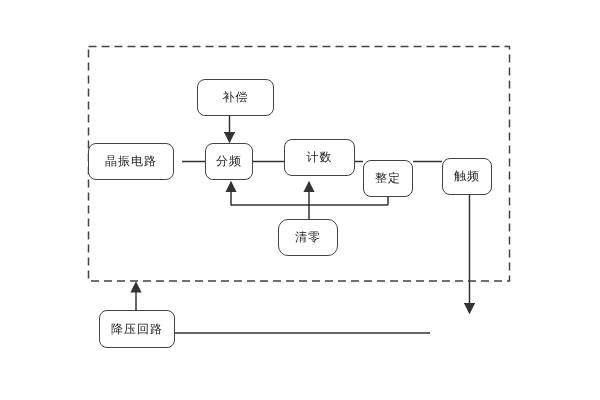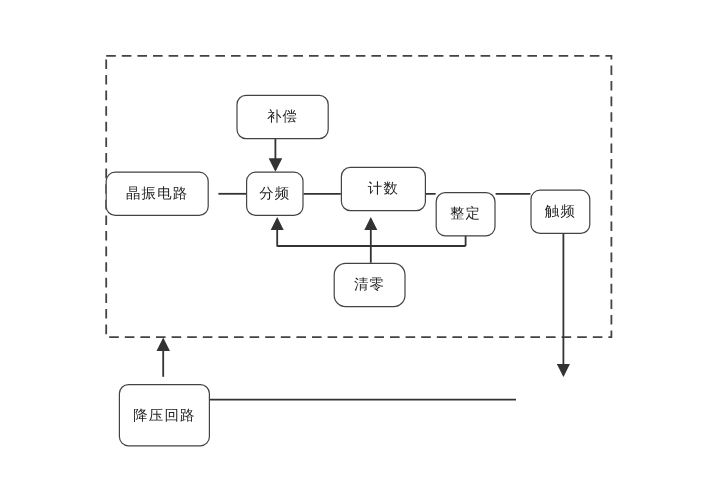--- a/index.html
+++ b/index.html
@@ -31,21 +31,21 @@
     white-space: nowrap;
   }
   
   .n-compensation       { left:197px; top:79px;  width:77px; height:37px; }
   .n-crystal-oscillator { left:88px; top:143px; width:86px; height:37px; }
   .n-frequency-divider  { left:205px; top:143px; width:48px; height:37px;text-align:right; }
   .n-counter            { left:284px; top:139px; width:71px; height:37px; }
   .n-setting            { left:363px; top:143px; width:50px; height:37px;margin-top:17px; }
   .n-trigger-frequency  { left:442px; top:143px; width:50px; height:37px;margin-top:15px; }
   .n-clear              { left:278px; top:219px; width:60px; height:37px;border-radius:10px; }
-  .n-step-down-circuit  { left:99px;  top:320px; width:76px; height:52px; }
+  .n-step-down-circuit  { left:99px;  top:310px; width:76px; height:38px; }
   .n-drive-output       { left:430px; top:314px; width:75px; height:37px; }
 </style>
 </head>
 <body>
 
 <div class="canvas">
 
   <svg class="connectors" viewBox="0 0 600 400" xmlns="http://www.w3.org/2000/svg">
     <defs>
       <marker id="arrow" viewBox="0 0 10 10" refX="8.5" refY="5" markerWidth="7.5" markerHeight="7.5" orient="auto-start-reverse">

